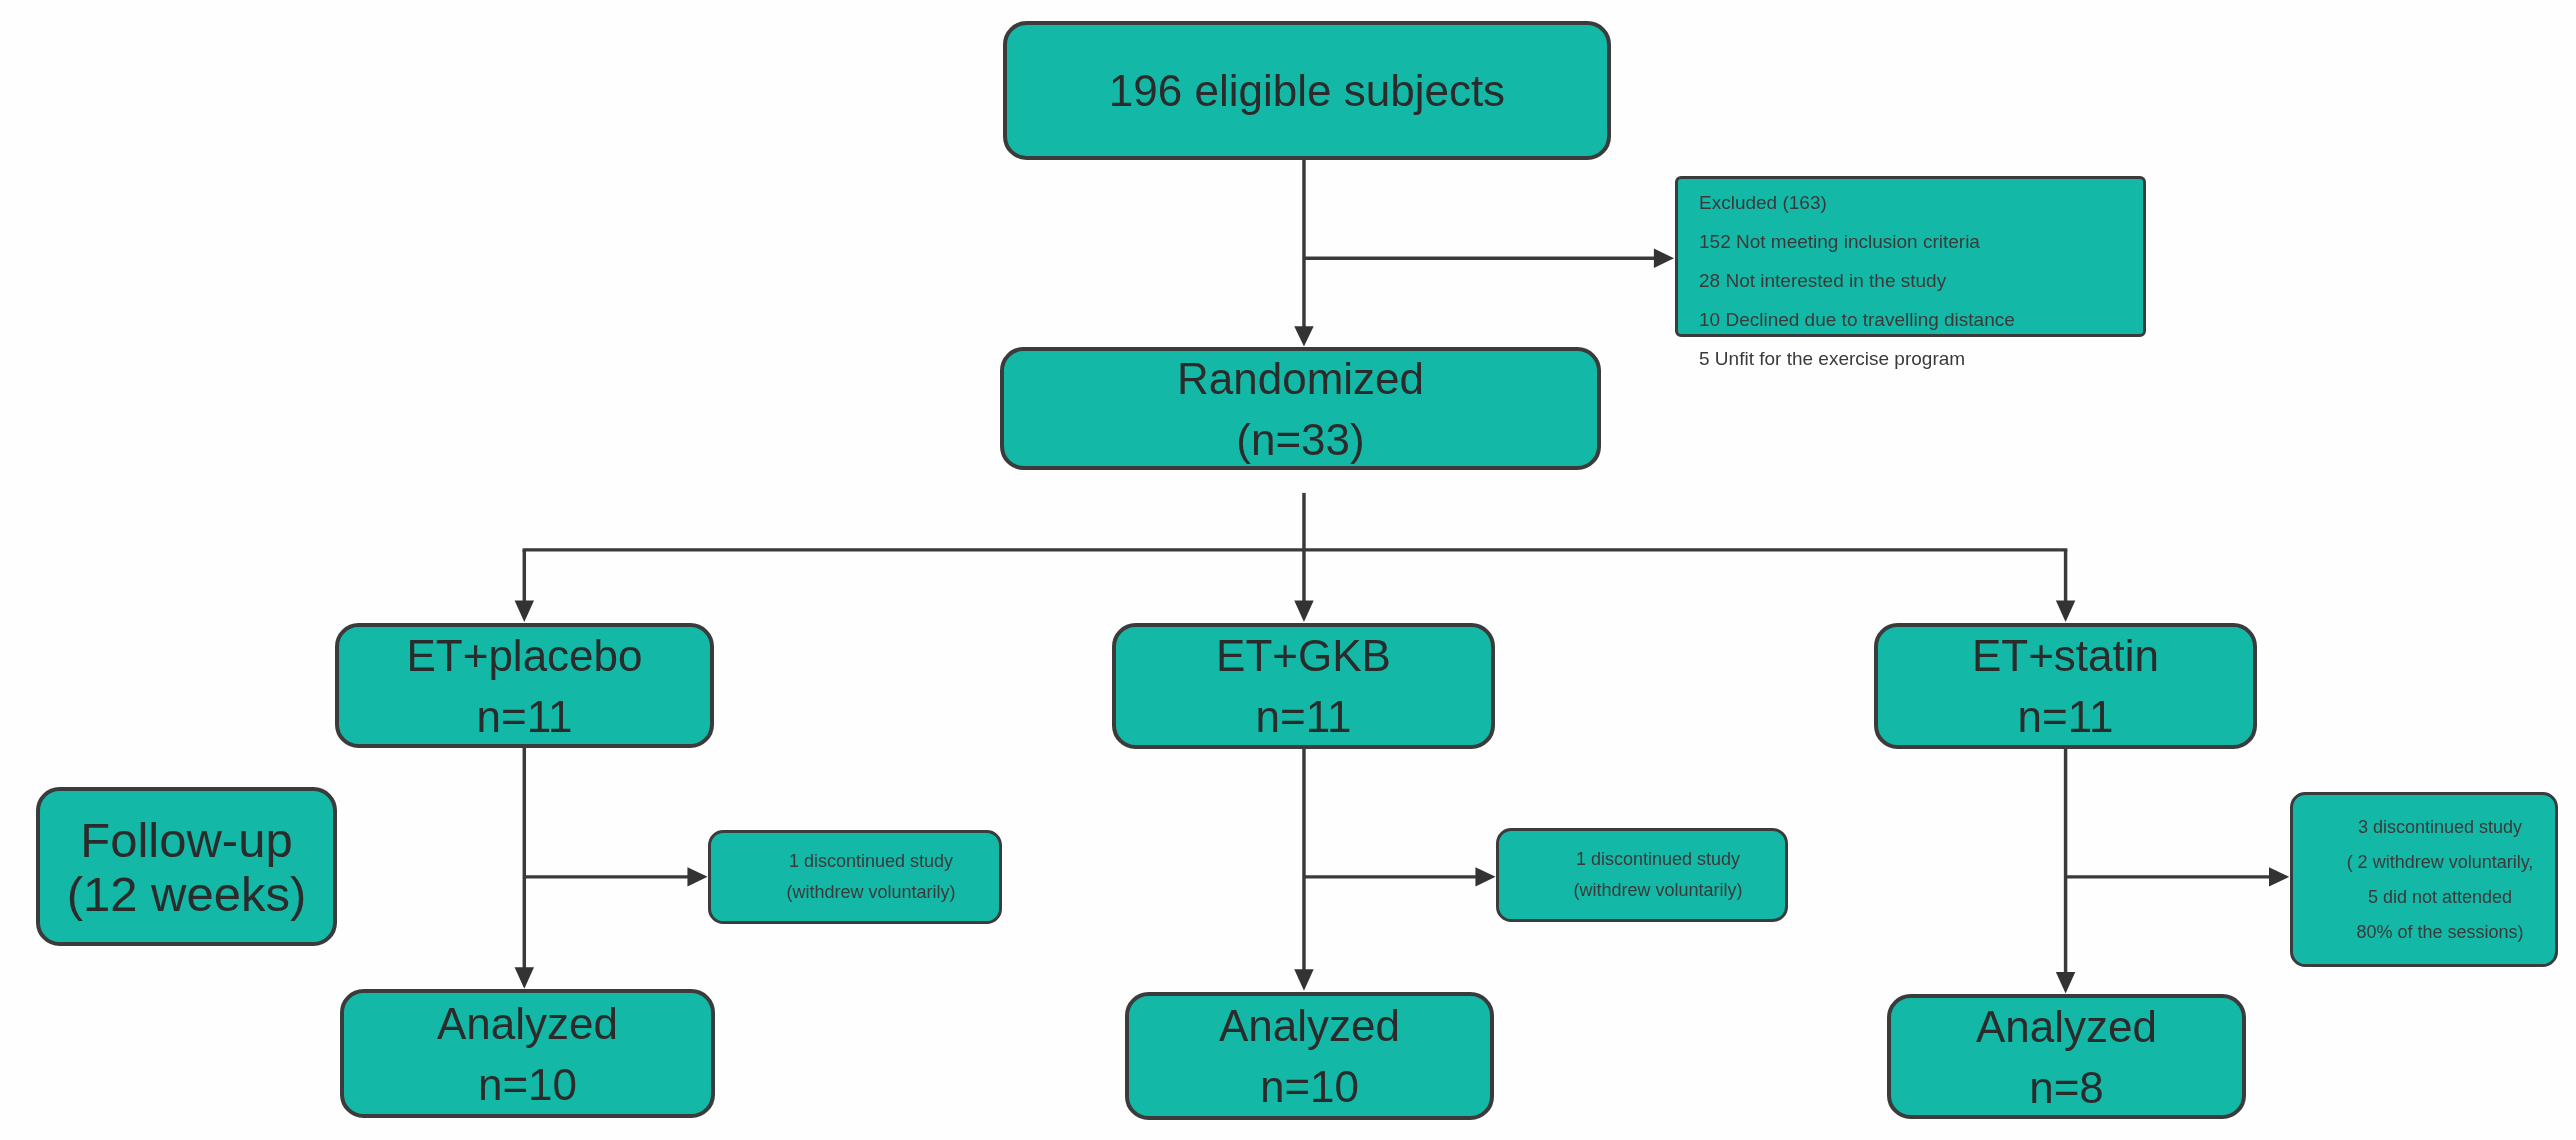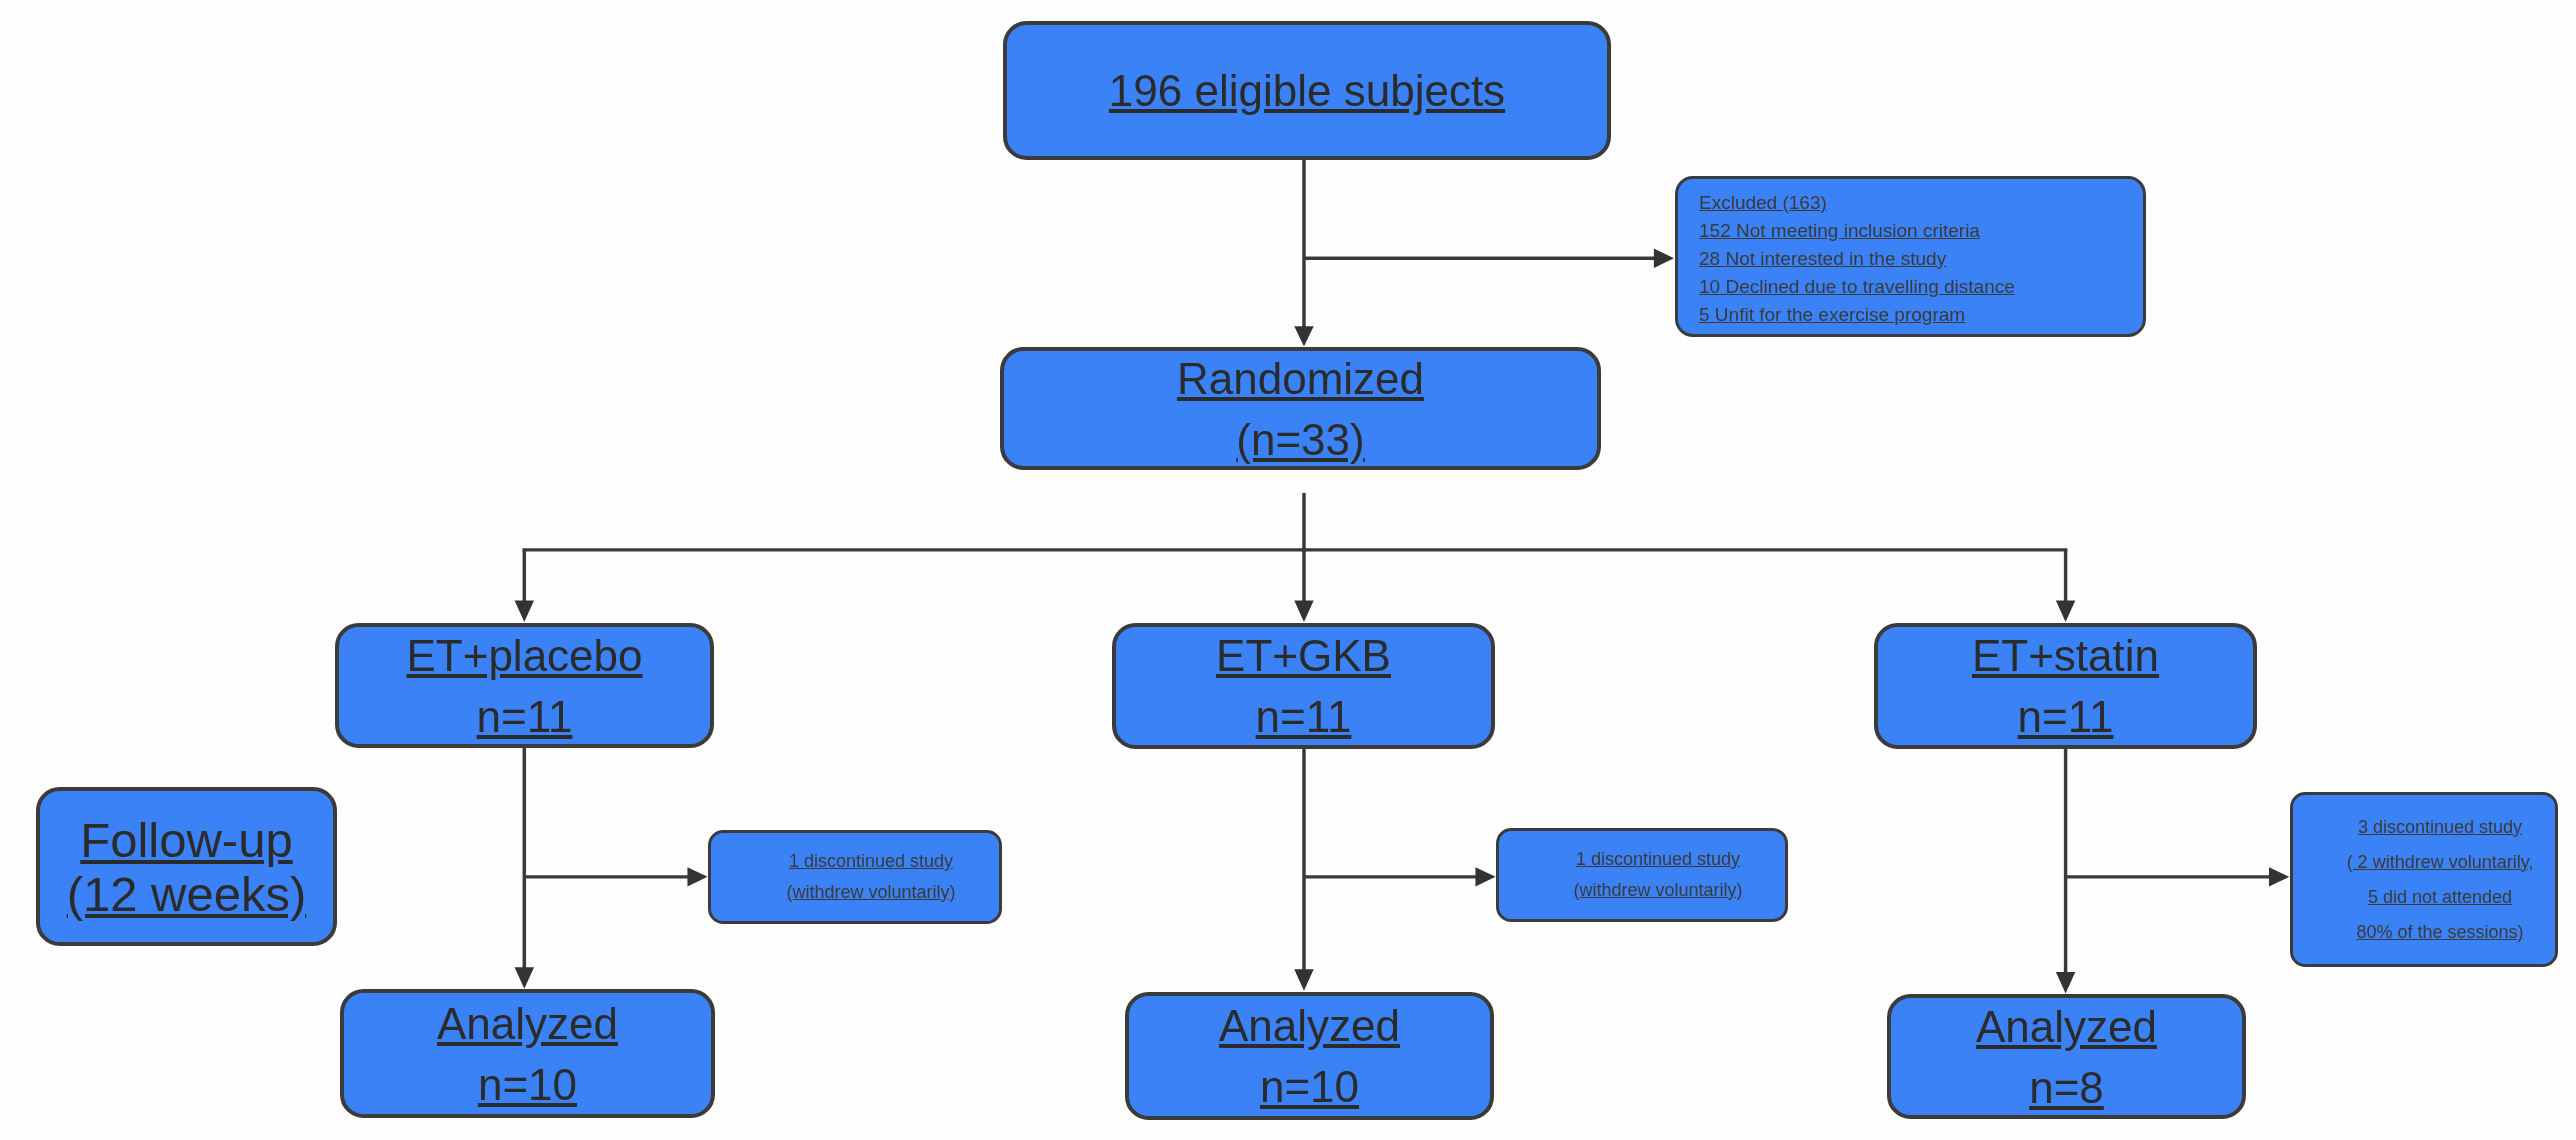--- a/index.html
+++ b/index.html
@@ -18,57 +18,57 @@
   }
   #connectors {
     position: absolute;
     left: 0;
     top: 0;
     width: 2576px;
     height: 1140px;
   }
   .box {
     position: absolute;
-    background: #3b82f6;
+    background: #14b8a6;
     border: 4.2px solid #3b3b3b;
     border-radius: 23.6px;
     box-sizing: border-box;
     display: flex;
     flex-direction: column;
     align-items: center;
     justify-content: center;
     text-align: center;
-    text-decoration: underline;
   }
   .box.main {
     font-size: 44px;
     line-height: 61px;
     color: #2b2b2b;
   }
   .box.small {
     border-width: 3.5px;
     border-radius: 15.3px;
     font-size: 18px;
     line-height: 31px;
     color: #3a3a3a;
     padding-left: 32px;
   }
   .box.small.tall {
     line-height: 35px;
   }
   .box.excluded {
     border-width: 3.5px;
-    border-radius: 18px;
+    border-radius: 6px;
     align-items: flex-start;
     justify-content: flex-start;
     text-align: left;
     padding: 9.7px 14px 7px 21px;
     font-size: 19px;
     line-height: 28px;
     color: #3a3a3a;
+    gap: 11px;
   }
   .bl { white-space: nowrap; }
   line { stroke: #3a3a3a; stroke-width: 5; }
   polygon { fill: #333333; stroke: none; }
 </style>
 </head>
 <body>
 
 <div id="canvas">
 

